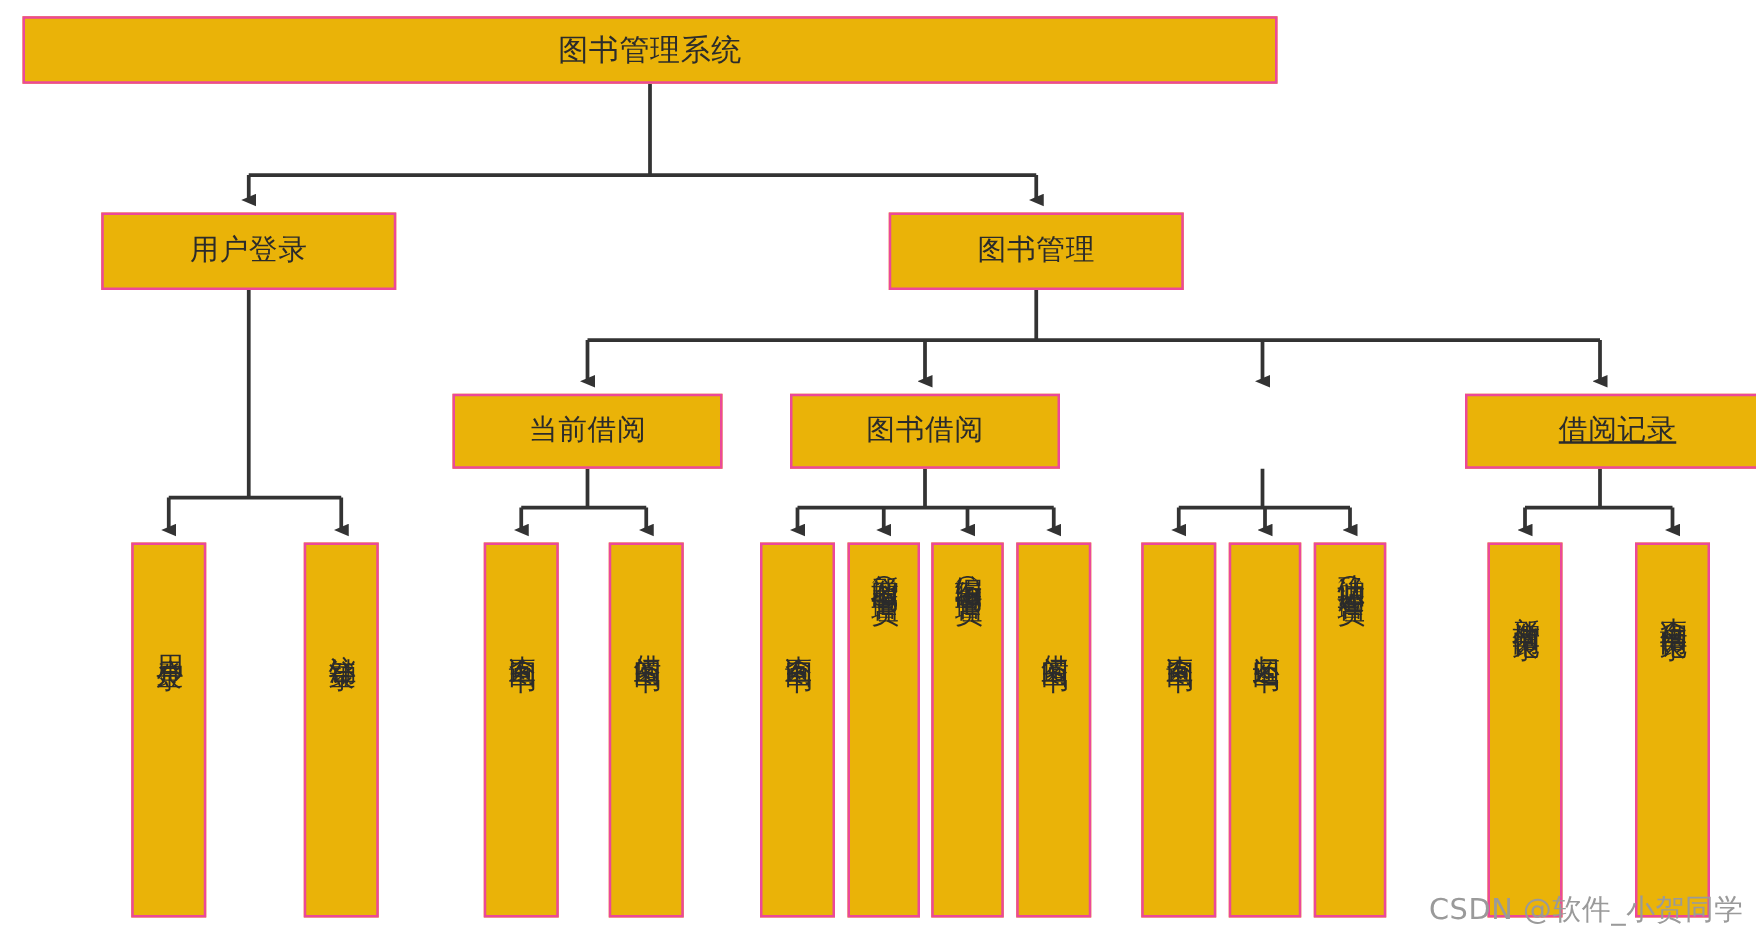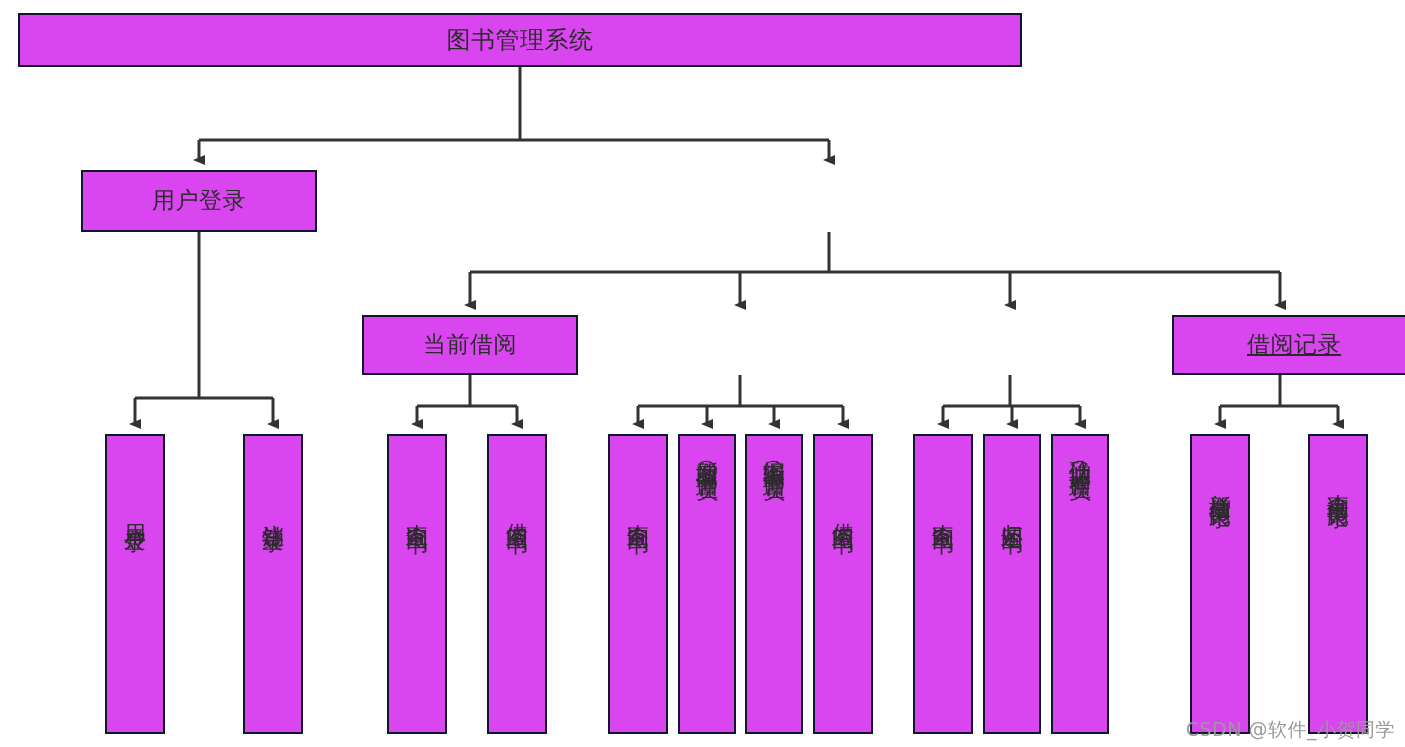--- a/index.html
+++ b/index.html
@@ -10,22 +10,22 @@
     font-family:"DejaVu Sans","Liberation Sans",sans-serif;
     overflow:hidden;
     position:relative;
   }
   #canvas{position:absolute;left:0;top:0;width:1405px;height:747px;}
   svg.lines{position:absolute;left:0;top:0;width:1405px;height:747px;pointer-events:none;}
 
   .node{
     position:absolute;
     box-sizing:border-box;
-    background:#d946ef;
-    border:2px solid #0f172a;
+    background:#eab308;
+    border:2px solid #ec4899;
     display:flex;
     align-items:center;
     justify-content:center;
     color:#2b2b2b;
   }
   .node .lbl{
     display:block;
     line-height:1.18;
     letter-spacing:0.5px;
     white-space:nowrap;
@@ -48,21 +48,21 @@
     letter-spacing:3px;
     white-space:pre-line;
     line-height:1.0;
     margin-top:10px;
   }
 
   .watermark{
     position:absolute;
     right:10px;
     bottom:4px;
-    font-size:19px;
+    font-size:23px;
     color:#9a9a9a;
     letter-spacing:0.5px;
     white-space:nowrap;
     font-family:"DejaVu Sans","Liberation Sans",sans-serif;
     margin-left:44px;
   }
 </style>
 </head>
 <body>
 
@@ -118,23 +118,29 @@
     </g>
   </svg>
 
   <div class="node h root" id="n-root" style="left: 18px; top: 13px; width: 1004px; height: 54px;">
     <span class="lbl">图书管理系统</span>
   </div>
 
   <div class="node h" id="n-l2-0" style="left: 81px; top: 170px; width: 236px; height: 62px;">
     <span class="lbl">用户登录</span>
   </div>
+  <div class="node h" id="n-l2-1" style="left: 711px; top: 170px; width: 236px; height: 62px;">
+    <span class="lbl">图书管理</span>
+  </div>
 
   <div class="node h" id="n-l3-0" style="left: 362px; top: 315px; width: 216px; height: 60px;">
     <span class="lbl">当前借阅</span>
+  </div>
+  <div class="node h" id="n-l3-1" style="left: 632px; top: 315px; width: 216px; height: 60px;">
+    <span class="lbl">图书借阅</span>
   </div>
   <div class="node h" id="n-l3-3" style="left: 1172px; top: 315px; width: 244px; height: 60px; text-decoration: underline;">
     <span class="lbl">借阅记录</span>
   </div>
 
   <div class="node v" id="n-leaf-0" style="left: 105px; top: 434px; width: 60px; height: 300px;">
     <span class="lbl" style="margin-top: 70px;">用户登录</span>
   </div>
   <div class="node v" id="n-leaf-1" style="left: 243px; top: 434px; width: 60px; height: 300px;">
     <span class="lbl" style="margin-top: 70px;">注销登录</span>

